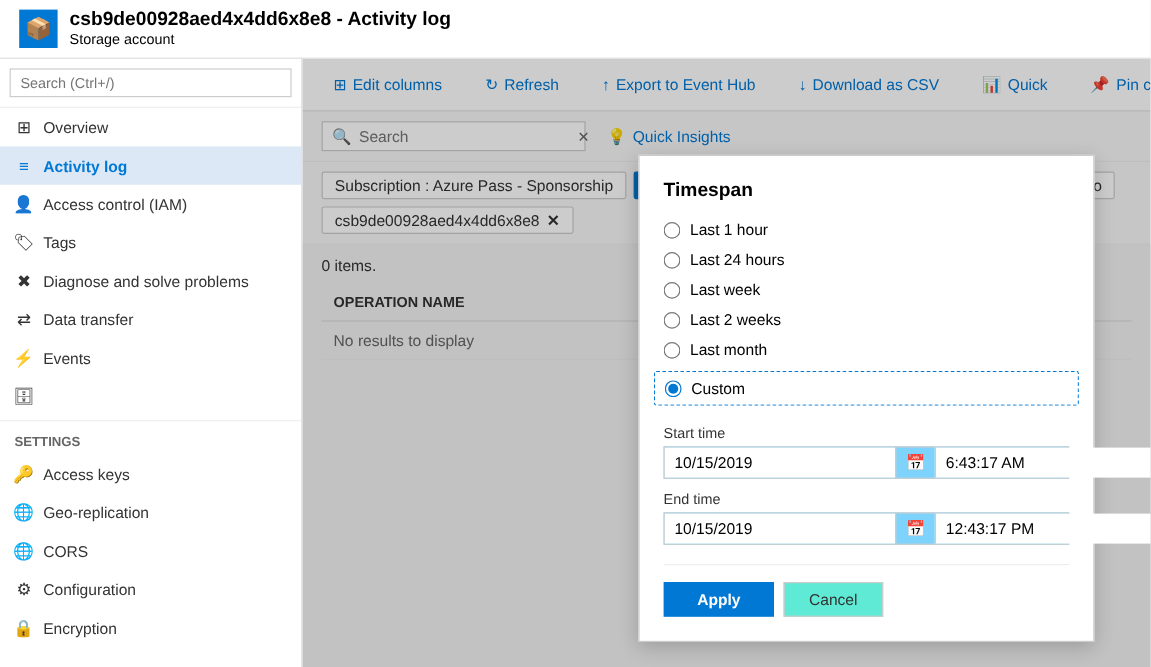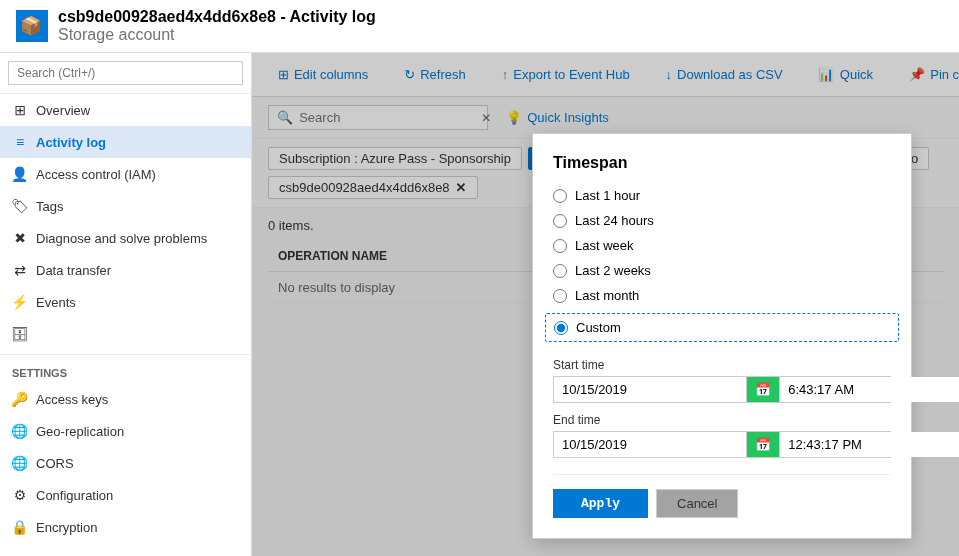--- a/index.html
+++ b/index.html
@@ -4,21 +4,21 @@
   <style>
     * { box-sizing: border-box; margin: 0; padding: 0; font-family: 'Segoe UI', sans-serif; font-size: 13px; }
     body { background: #f3f3f3; display: flex; flex-direction: column; height: 556px; overflow: hidden; }
 
     
     .header { background: #fff; padding: 8px 16px; border-bottom: 1px solid #ddd; display: flex; align-items: center; gap: 10px; }
     .header-icon { width: 32px; height: 32px; background: #0078d4; display: flex; align-items: center; justify-content: center; }
     .header-icon span { color: #fff; font-size: 18px; }
     .header-title-block { display: flex; flex-direction: column; }
     .header-title { font-size: 16px; font-weight: 600; color: #000; }
-    .header-subtitle { font-size: 16px; color: #737373; }
+    .header-subtitle { font-size: 12px; color: #000000; }
 
     
     .main-layout { display: flex; flex: 1; overflow: hidden; }
 
     
     .sidebar { width: 252px; background: #fff; border-right: 1px solid #ddd; display: flex; flex-direction: column; overflow-y: auto; flex-shrink: 0; }
     .sidebar-search { padding: 8px; border-bottom: 1px solid #eee; }
     .sidebar-search input { width: 100%; border: 1px solid #ccc; padding: 4px 8px; font-size: 12px; color: #333; }
     .sidebar-item { display: flex; align-items: center; gap: 8px; padding: 8px 12px; cursor: pointer; color: #333; }
     .sidebar-item.active { background: #dce8f5; color: #0078d4; font-weight: 600; }
@@ -60,26 +60,26 @@
     
     .overlay { position: absolute; top: 0; left: 0; right: 0; bottom: 0; background: rgba(0,0,0,0.2); z-index: 10; }
     .timespan-panel { position: absolute; top: 80px; left: 280px; width: 380px; background: #fff; border: 1px solid #ccc; box-shadow: 0 4px 16px rgba(0,0,0,0.2); z-index: 20; padding: 20px; }
     .timespan-title { font-size: 16px; font-weight: 600; margin-bottom: 16px; color: #000; }
     .radio-group { display: flex; flex-direction: column; gap: 10px; margin-bottom: 16px; }
     .radio-item { display: flex; align-items: center; gap: 8px; cursor: pointer; }
     .radio-item input[type="radio"] { accent-color: #0078d4; width: 14px; height: 14px; cursor: pointer; }
     .radio-item.custom-selected { border: 1px dashed #0078d4; padding: 6px 8px; margin: 0 -8px; border-radius: 2px; }
     .custom-fields { margin-bottom: 16px; }
     .field-label { font-size: 12px; color: #333; margin-bottom: 4px; font-weight: 500; }
-    .field-row { display: flex; align-items: flex-end; border: 1px solid #ccc; background: #22c55e; margin-bottom: 10px; }
+    .field-row { display: flex; align-items: flex-end; border: 1px solid #ccc; background: #7dd3fc; margin-bottom: 10px; }
     .field-row input { flex: 1; border: none; padding: 5px 8px; font-size: 13px; outline: none; }
     .field-row .cal-btn { padding: 5px 8px; border: none; background: transparent; cursor: pointer; color: #444; border-left: 1px solid #ccc; }
     .panel-actions { display: flex; gap: 8px; justify-content: flex-start; border-top: 1px solid #eee; padding-top: 14px; }
-    .btn-apply { background: #0078d4; color: #fff; border: none; padding: 6px 28px; cursor: pointer; font-size: 13px; font-weight: 600; font-family: Liberation Mono, monospace; }
-    .btn-cancel { background: #a3a3a3; color: #333; border: 1px solid #ccc; padding: 6px 20px; cursor: pointer; font-size: 13px; }
+    .btn-apply { background: #0078d4; color: #fff; border: none; padding: 6px 28px; cursor: pointer; font-size: 13px; font-weight: 600; }
+    .btn-cancel { background: #5eead4; color: #333; border: 1px solid #ccc; padding: 6px 20px; cursor: pointer; font-size: 13px; }
   </style>
 </head>
 <body>
 
 <div class="header">
   <div class="header-icon">
     <span>📦</span>
   </div>
   <div class="header-title-block">
     <span class="header-title">csb9de00928aed4x4dd6x8e8 - Activity log</span>

